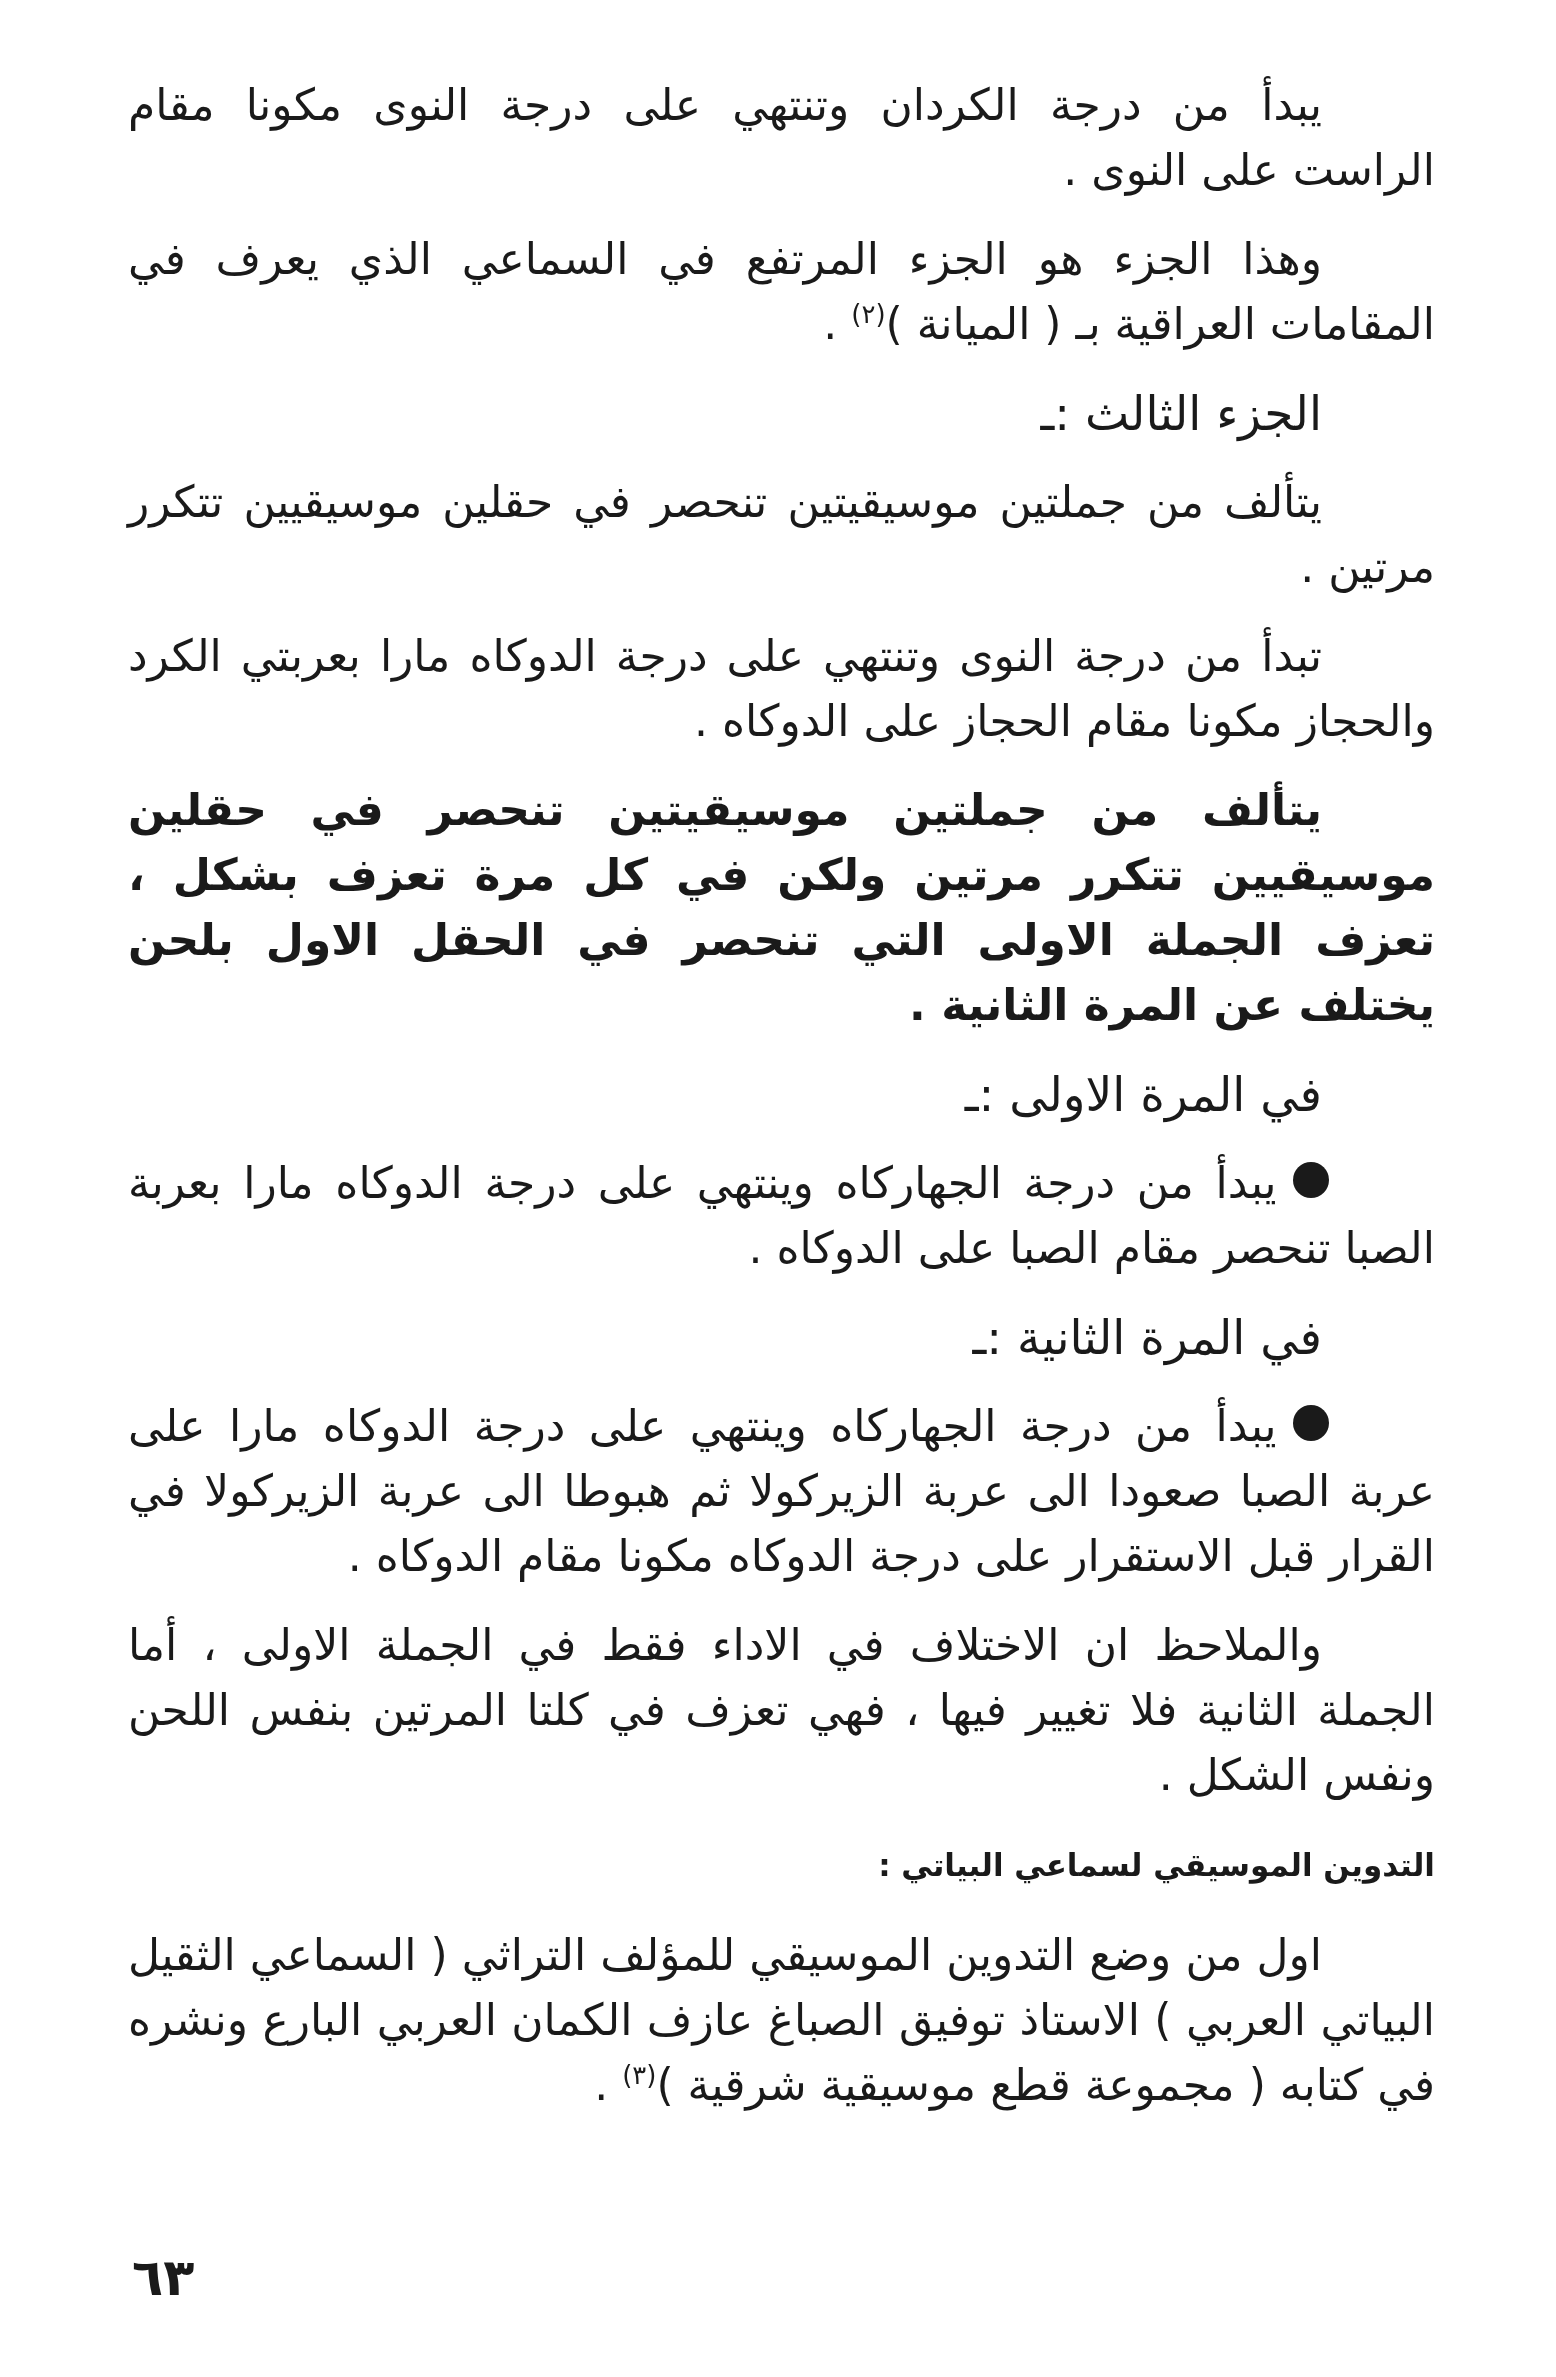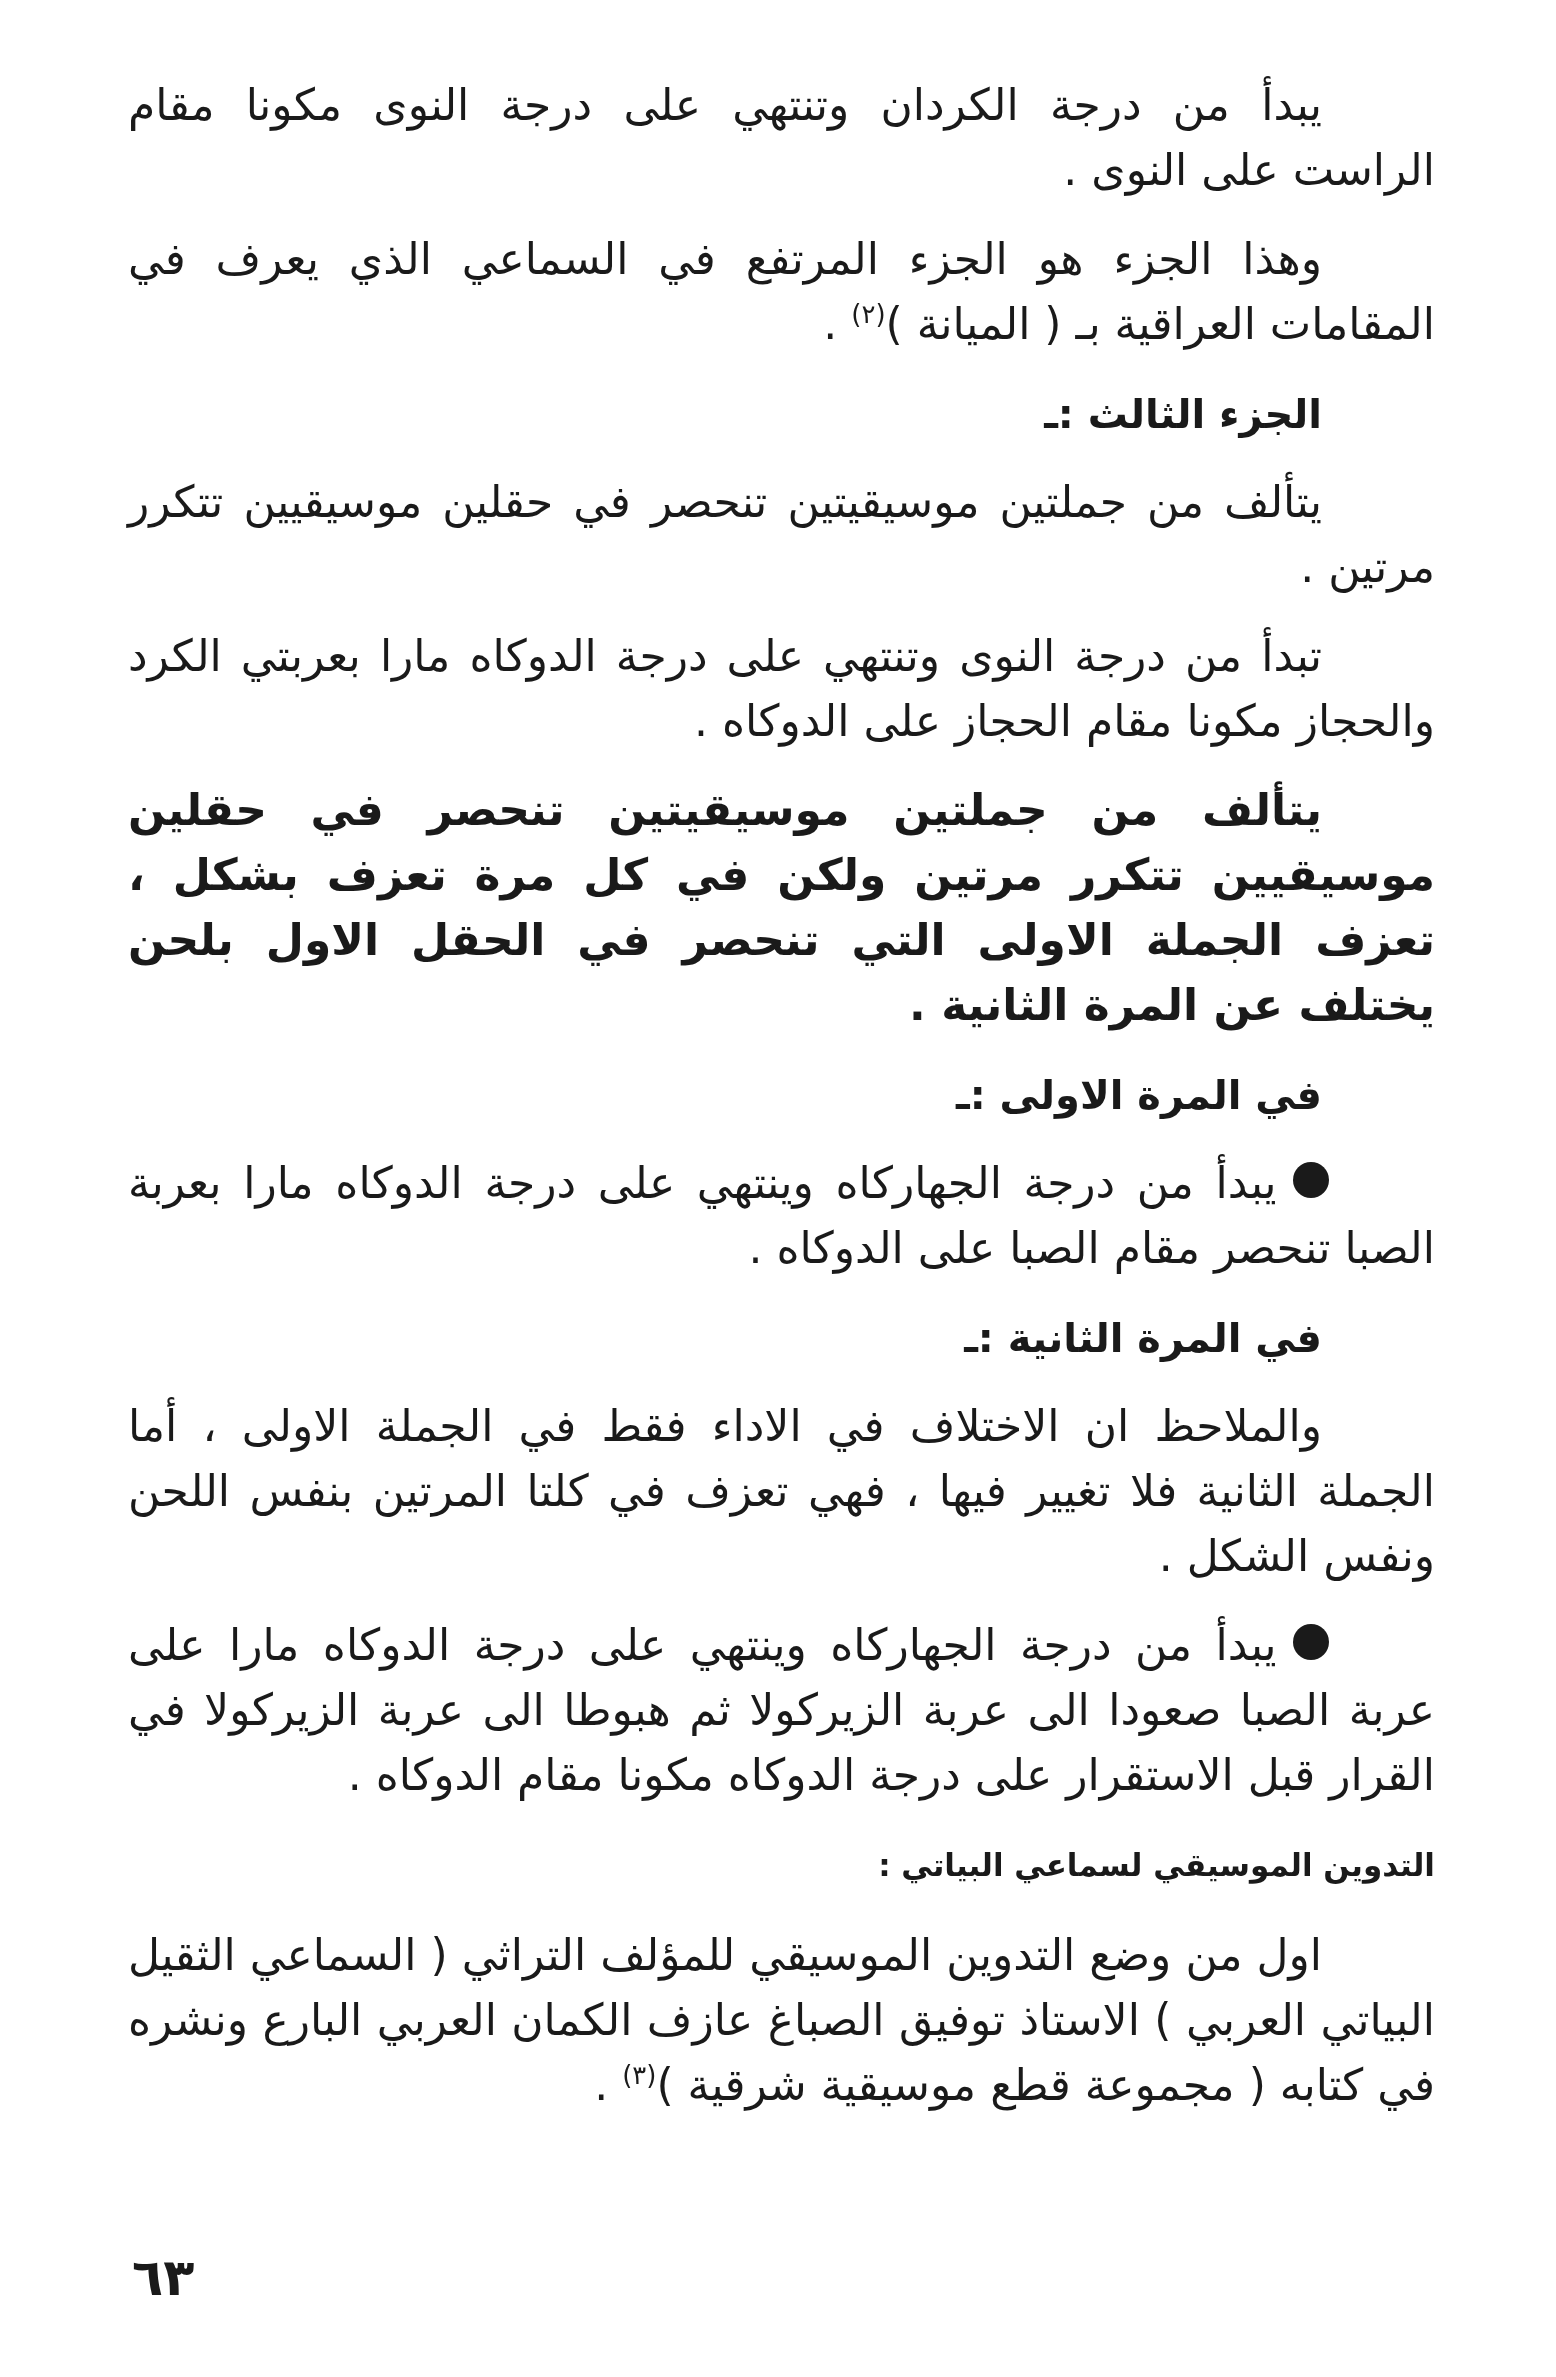--- a/index.html
+++ b/index.html
@@ -30,23 +30,23 @@
       margin: 0 0 24px 0;
       font-weight: normal;
     }
     .para.bold-para {
       font-weight: bold;
     }
     .para.indent {
       text-indent: 113px;
     }
     .subheading {
-      font-size: 40px;
+      font-size: 47px;
       line-height: 68px;
-      font-weight: bold;
+      font-weight: normal;
       margin: 0 0 21px 0;
       padding-right: 113px;
       text-align: center;
     }
     .section-heading {
       font-size: 31px;
       line-height: 68px;
       font-weight: bold;
       margin: 6px 0 23px 0;
       text-align: right;
@@ -109,26 +109,26 @@
   </p>
 
   <h2 class="subheading">في المرة الاولى :ـ</h2>
 
   <p class="para bullet-para">
     <span class="bullet"></span><span>يبدأ من درجة الجهاركاه وينتهي على درجة الدوكاه مارا بعربة الصبا تنحصر مقام الصبا على الدوكاه .</span>
   </p>
 
   <h2 class="subheading">في المرة الثانية :ـ</h2>
 
+  <p class="para bullet-para">
+    <span class="bullet"></span><span>يبدأ من درجة الجهاركاه وينتهي على درجة الدوكاه مارا على عربة الصبا صعودا الى عربة الزيركولا ثم هبوطا الى عربة الزيركولا في القرار قبل الاستقرار على درجة الدوكاه مكونا مقام الدوكاه .</span>
+  </p>
+
   <p class="para indent">
     <span>والملاحظ ان الاختلاف في الاداء فقط في الجملة الاولى ، أما الجملة الثانية فلا تغيير فيها ، فهي تعزف في كلتا المرتين بنفس اللحن ونفس الشكل .</span>
-  </p>
-
-  <p class="para bullet-para">
-    <span class="bullet"></span><span>يبدأ من درجة الجهاركاه وينتهي على درجة الدوكاه مارا على عربة الصبا صعودا الى عربة الزيركولا ثم هبوطا الى عربة الزيركولا في القرار قبل الاستقرار على درجة الدوكاه مكونا مقام الدوكاه .</span>
   </p>
 
   <h2 class="section-heading">التدوين الموسيقي لسماعي البياتي :</h2>
 
   <p class="para indent">
     <span>اول من وضع التدوين الموسيقي للمؤلف التراثي ( السماعي الثقيل البياتي العربي ) الاستاذ توفيق الصباغ عازف الكمان العربي البارع ونشره في كتابه ( مجموعة قطع موسيقية شرقية )</span><span class="footnote-ref">(٣)</span><span> .</span>
   </p>
 
 
 </div>

